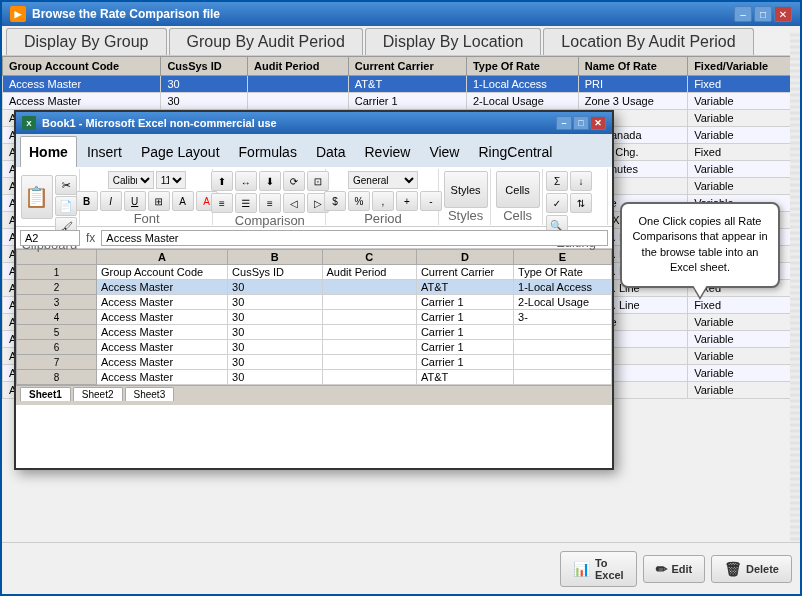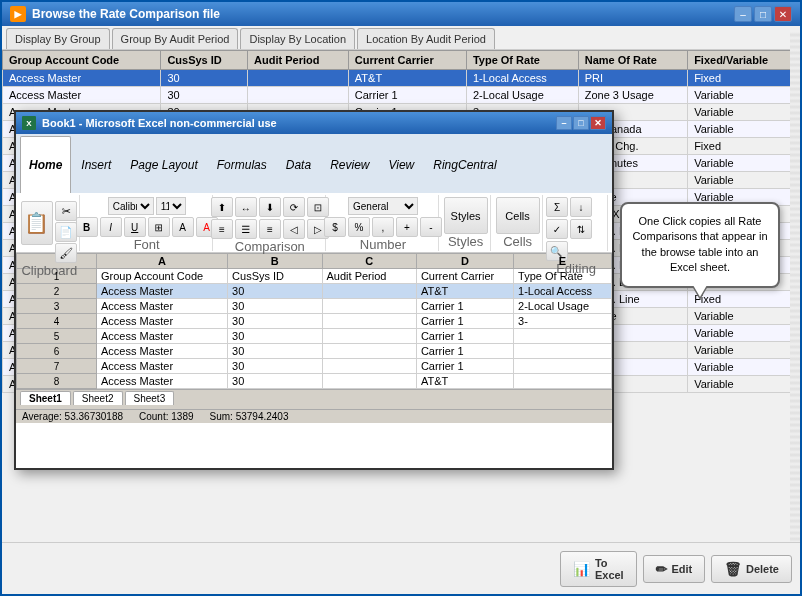--- a/index.html
+++ b/index.html
@@ -11,40 +11,40 @@
     
     .title-bar { background: linear-gradient(to bottom, #4a90d9, #2060b0); color: white; padding: 4px 8px; display: flex; align-items: center; justify-content: space-between; height: 24px; }
     .title-bar-left { display: flex; align-items: center; gap: 6px; font-size: 12px; font-weight: bold; }
     .title-icon { width: 16px; height: 16px; background: #ff8c00; border-radius: 2px; display: flex; align-items: center; justify-content: center; font-size: 9px; color: white; font-weight: bold; }
     .title-controls { display: flex; gap: 2px; }
     .title-btn { width: 18px; height: 16px; background: #6a9fd8; border: 1px solid #4a7fc0; color: white; font-size: 10px; cursor: pointer; display: flex; align-items: center; justify-content: center; border-radius: 2px; }
     .title-btn.close { background: #c04040; }
 
     
     .toolbar-area { background: #f0f0f0; border-bottom: 1px solid #ccc; padding: 2px 4px 0; display: flex; gap: 2px; }
-    .tab-btn { padding: 4px 8px; background: #e8e8e8; border: 1px solid #aaa; border-bottom: none; border-radius: 3px 3px 0 0; cursor: pointer; font-size: 11px; color: #333; }
+    .tab-btn { padding: 4px 17px; background: #e8e8e8; border: 1px solid #aaa; border-bottom: none; border-radius: 3px 3px 0 0; cursor: pointer; font-size: 16px; color: #333; }
     .data-table { width: 100%; border-collapse: collapse; font-size: 11px; }
     .data-table th { background: #d4d0c8; border: 1px solid #999; padding: 3px 6px; text-align: left; font-weight: bold; white-space: nowrap; }
     .data-table td { border: 1px solid #d0d0d0; padding: 2px 6px; white-space: nowrap; }
     .data-table tr:nth-child(even) { background: #f5f5ff; }
     .data-table tr.selected { background: #316ac5; color: white; }
 
     
     .bottom-bar { position: absolute; bottom: 0; left: 0; right: 0; height: 52px; background: #f0f0f0; border-top: 1px solid #ccc; display: flex; align-items: center; justify-content: flex-end; padding: 0 8px; gap: 6px; }
     .action-btn { display: flex; align-items: center; gap: 4px; padding: 5px 12px; background: linear-gradient(to bottom, #f8f8f8, #e0e0e0); border: 1px solid #aaa; border-radius: 3px; cursor: pointer; font-size: 11px; font-weight: bold; color: #333; }
     .btn-icon { font-size: 14px; }
 
     
     .excel-window { position: absolute; top: 108px; left: 12px; width: 600px; height: 360px; background: white; border: 2px solid #333; box-shadow: 4px 4px 12px rgba(0,0,0,0.4); z-index: 10; }
     .excel-title { background: linear-gradient(to bottom, #4a90d9, #2060b0); color: white; padding: 3px 6px; display: flex; align-items: center; justify-content: space-between; height: 22px; font-size: 11px; font-weight: bold; }
     .excel-title-controls { display: flex; gap: 1px; }
     .excel-title-btn { width: 16px; height: 14px; font-size: 9px; background: #6a9fd8; border: 1px solid #4a7fc0; color: white; cursor: pointer; display: flex; align-items: center; justify-content: center; border-radius: 1px; }
     .excel-title-btn.close { background: #c04040; }
     .ribbon-tabs { display: flex; gap: 1px; padding: 2px 4px 0; background: #dce6f1; }
-    .ribbon-tab { padding: 21px 8px; font-size: 12px; cursor: pointer; border: 1px solid transparent; border-bottom: none; border-radius: 2px 2px 0 0; font-style: italic; }
+    .ribbon-tab { padding: 7px 8px; font-size: 14px; cursor: pointer; border: 1px solid transparent; border-bottom: none; border-radius: 2px 2px 0 0; }
     .ribbon-tab.active { background: white; border-color: #aaa; font-weight: bold; }
     .ribbon-content { display: flex; align-items: flex-start; padding: 2px 4px; gap: 2px; height: 60px; background: white; border-bottom: 1px solid #ccc; }
     .ribbon-group { display: flex; flex-direction: column; align-items: center; border-right: 1px solid #ddd; padding: 2px 6px; min-width: 50px; height: 56px; }
     .ribbon-group-label { font-size: 13px; color: #666; margin-top: auto; }
     .r-btn { width: 22px; height: 20px; background: linear-gradient(to bottom, #f8f8f8, #e0e0e0); border: 1px solid #ccc; border-radius: 2px; cursor: pointer; font-size: 10px; display: flex; align-items: center; justify-content: center; }
     .r-btn.large { width: 32px; height: 44px; font-size: 18px; }
     .font-select { width: 46px; height: 18px; font-size: 10px; border: 1px solid #ccc; }
     .size-select { width: 30px; height: 18px; font-size: 10px; border: 1px solid #ccc; }
 
     
@@ -372,21 +372,21 @@
         <div style="display:flex;gap:2px;margin-bottom:2px;">
           <select style="width:70px;height:18px;font-size:10px;border:1px solid #ccc;"><option>General</option></select>
         </div>
         <div style="display:flex;gap:2px;">
           <div class="r-btn">$</div>
           <div class="r-btn">%</div>
           <div class="r-btn">,</div>
           <div class="r-btn">+</div>
           <div class="r-btn">-</div>
         </div>
-        <span class="ribbon-group-label">Number</span>
+        <span class="ribbon-group-label">Period</span>
       </div>
       <div class="ribbon-group" style="min-width:50px;">
         <div class="r-btn large" style="font-size:11px;width:44px;">Styles</div>
         <span class="ribbon-group-label">Styles</span>
       </div>
       <div class="ribbon-group" style="min-width:50px;">
         <div class="r-btn large" style="font-size:11px;width:44px;">Cells</div>
         <span class="ribbon-group-label">Cells</span>
       </div>
       <div class="ribbon-group" style="min-width:50px;">
@@ -394,20 +394,25 @@
           <div class="r-btn">Σ</div>
           <div class="r-btn">↓</div>
           <div class="r-btn">✓</div>
           <div class="r-btn">⇅</div>
           <div class="r-btn">🔍</div>
         </div>
         <span class="ribbon-group-label">Editing</span>
       </div>
     </div>
 
+    <div class="formula-bar">
+      <input class="cell-ref" type="text" value="A2" style="">
+      <span class="formula-icon">fx</span>
+      <input class="formula-input" type="text" value="Access Master" style="">
+    </div>
 
     <div class="excel-sheet">
       <table class="excel-table">
         <thead>
           <tr>
             <th class="row-header"></th>
             <th class="col-header">A</th>
             <th class="col-header">B</th>
             <th class="col-header">C</th>
             <th class="col-header">D</th>
@@ -482,25 +487,20 @@
           </tbody>
       </table>
     </div>
 
     <div class="sheet-tabs">
       <div class="sheet-tab active">Sheet1</div>
       <div class="sheet-tab">Sheet2</div>
       <div class="sheet-tab">Sheet3</div>
     </div>
 
-    <div class="status-bar">
-      <span>Average: 53.36730188</span>
-      <span>Count: 1389</span>
-      <span>Sum: 53794.2403</span>
-    </div>
   </div>
 
   <div class="callout">
     <span>One Click copies all Rate Comparisons that appear in the browse table into an Excel sheet.</span>
   </div>
 
   <div class="bottom-bar">
     <div class="action-btn">
       <span class="btn-icon">📊</span>
       <span>To<br>Excel</span>

